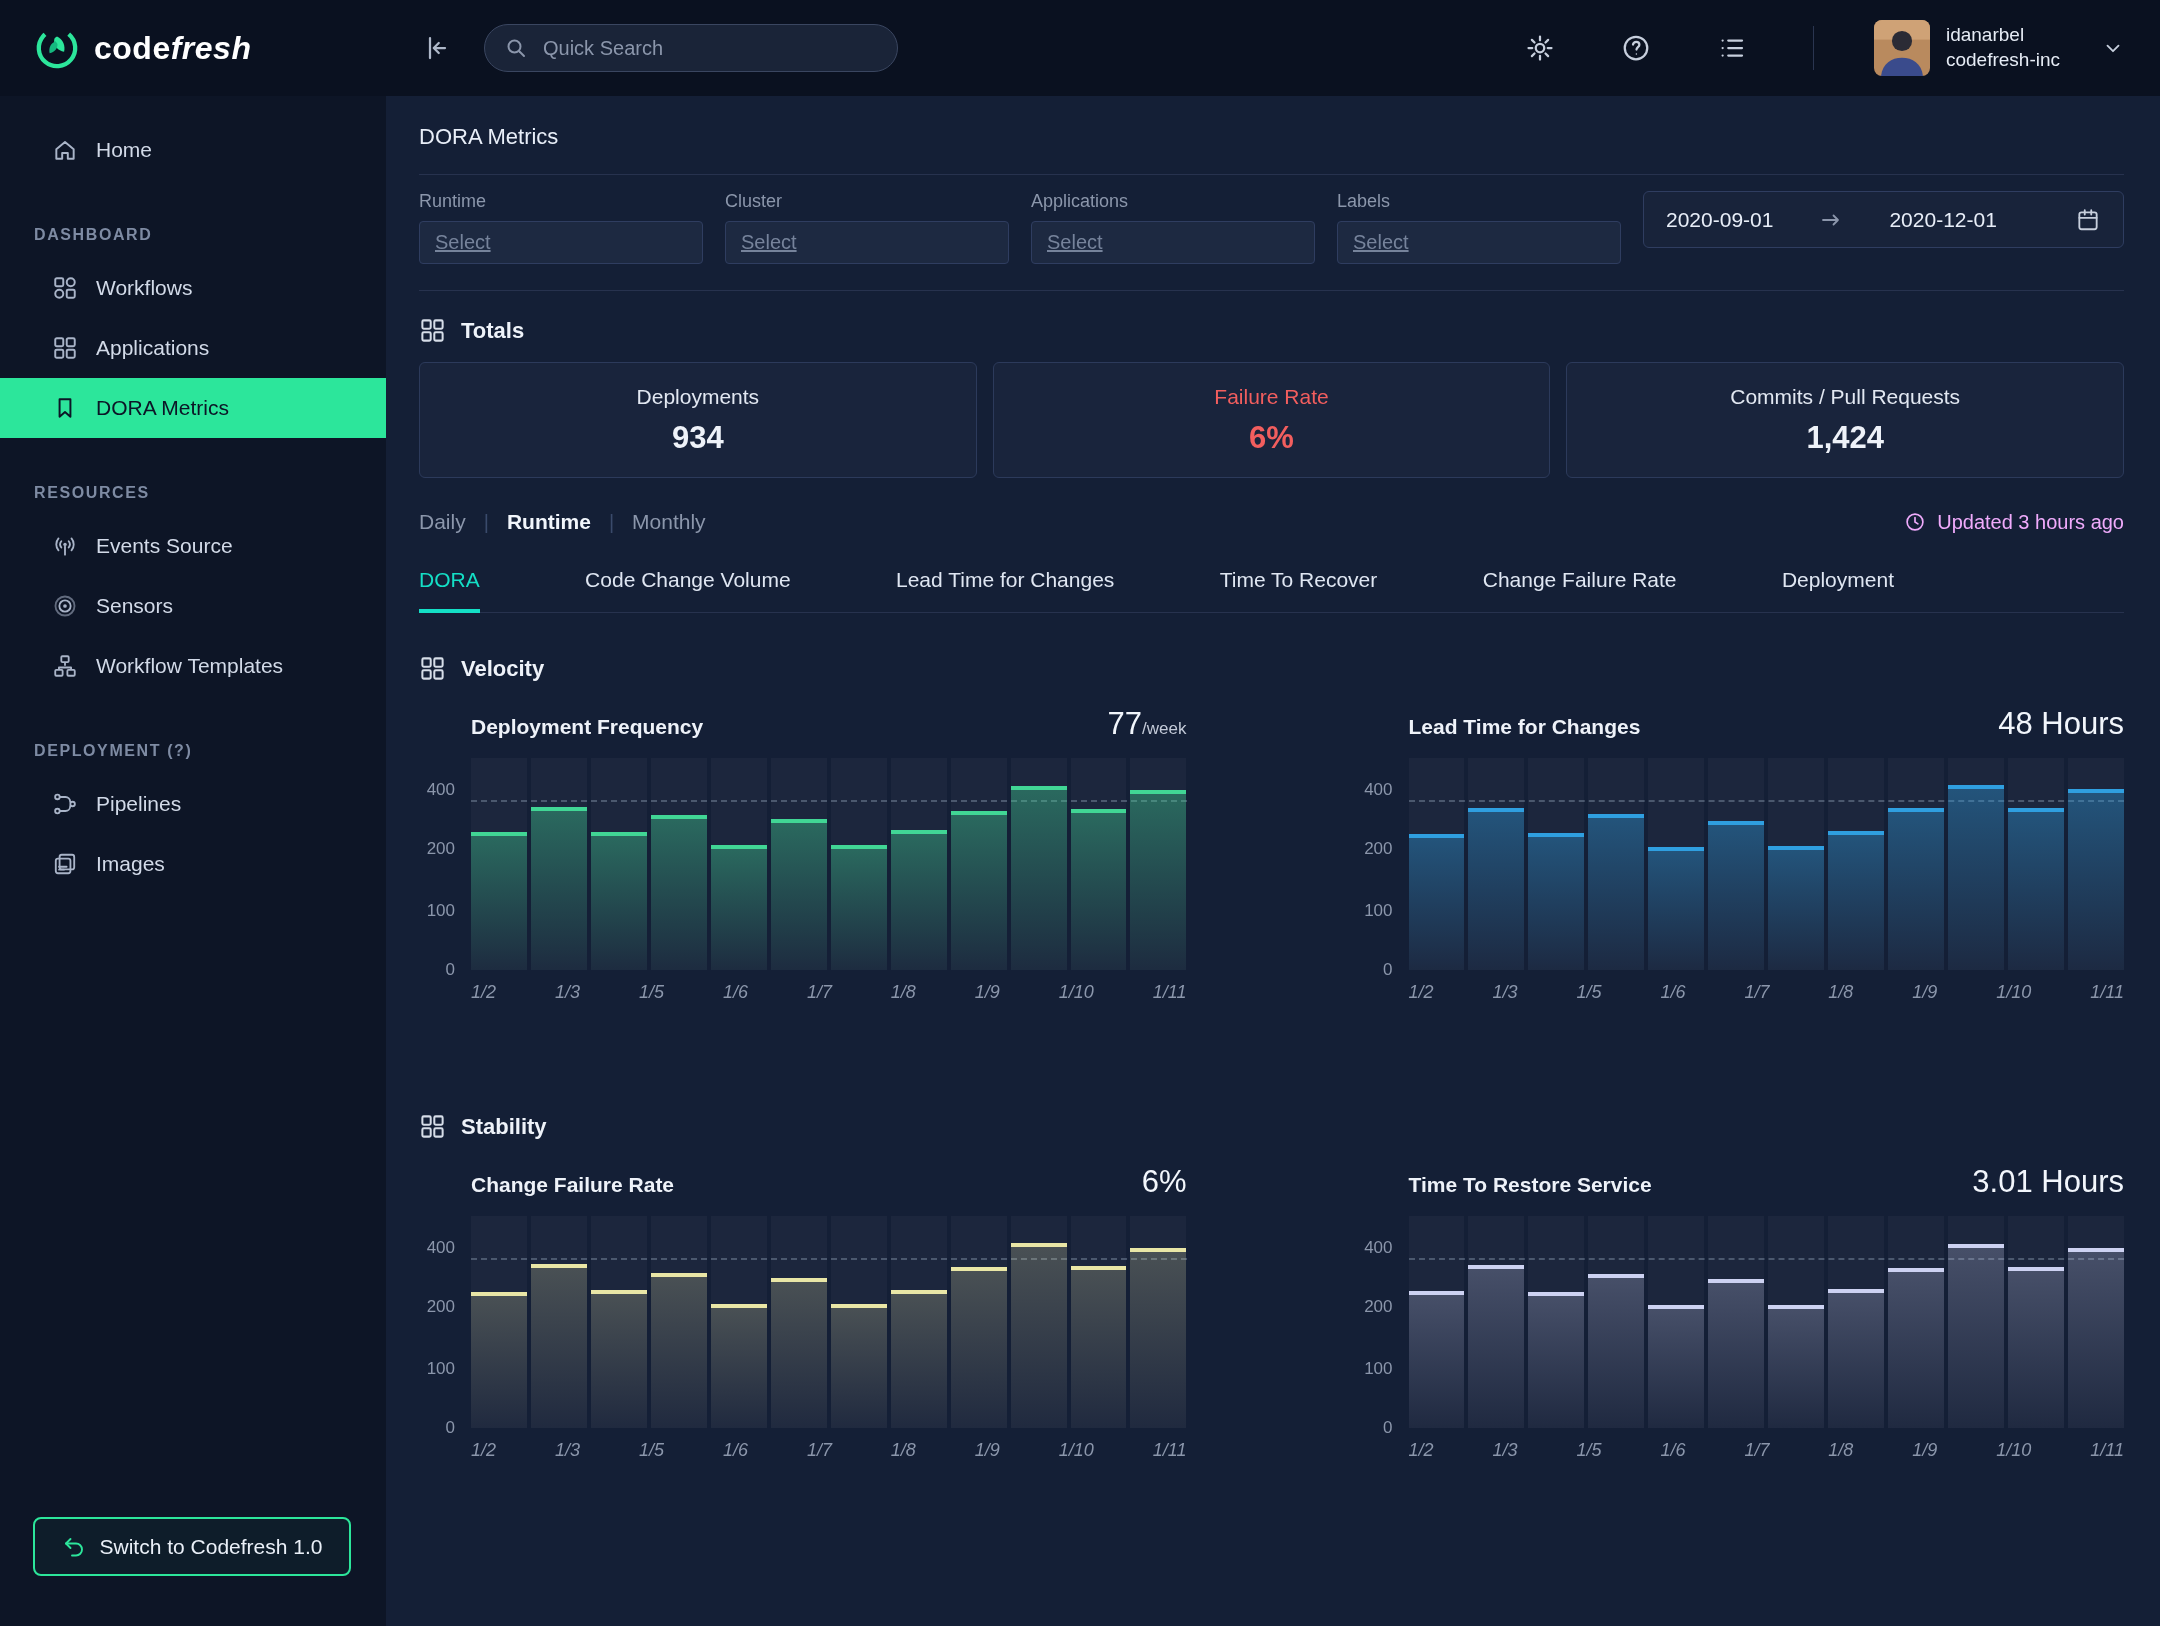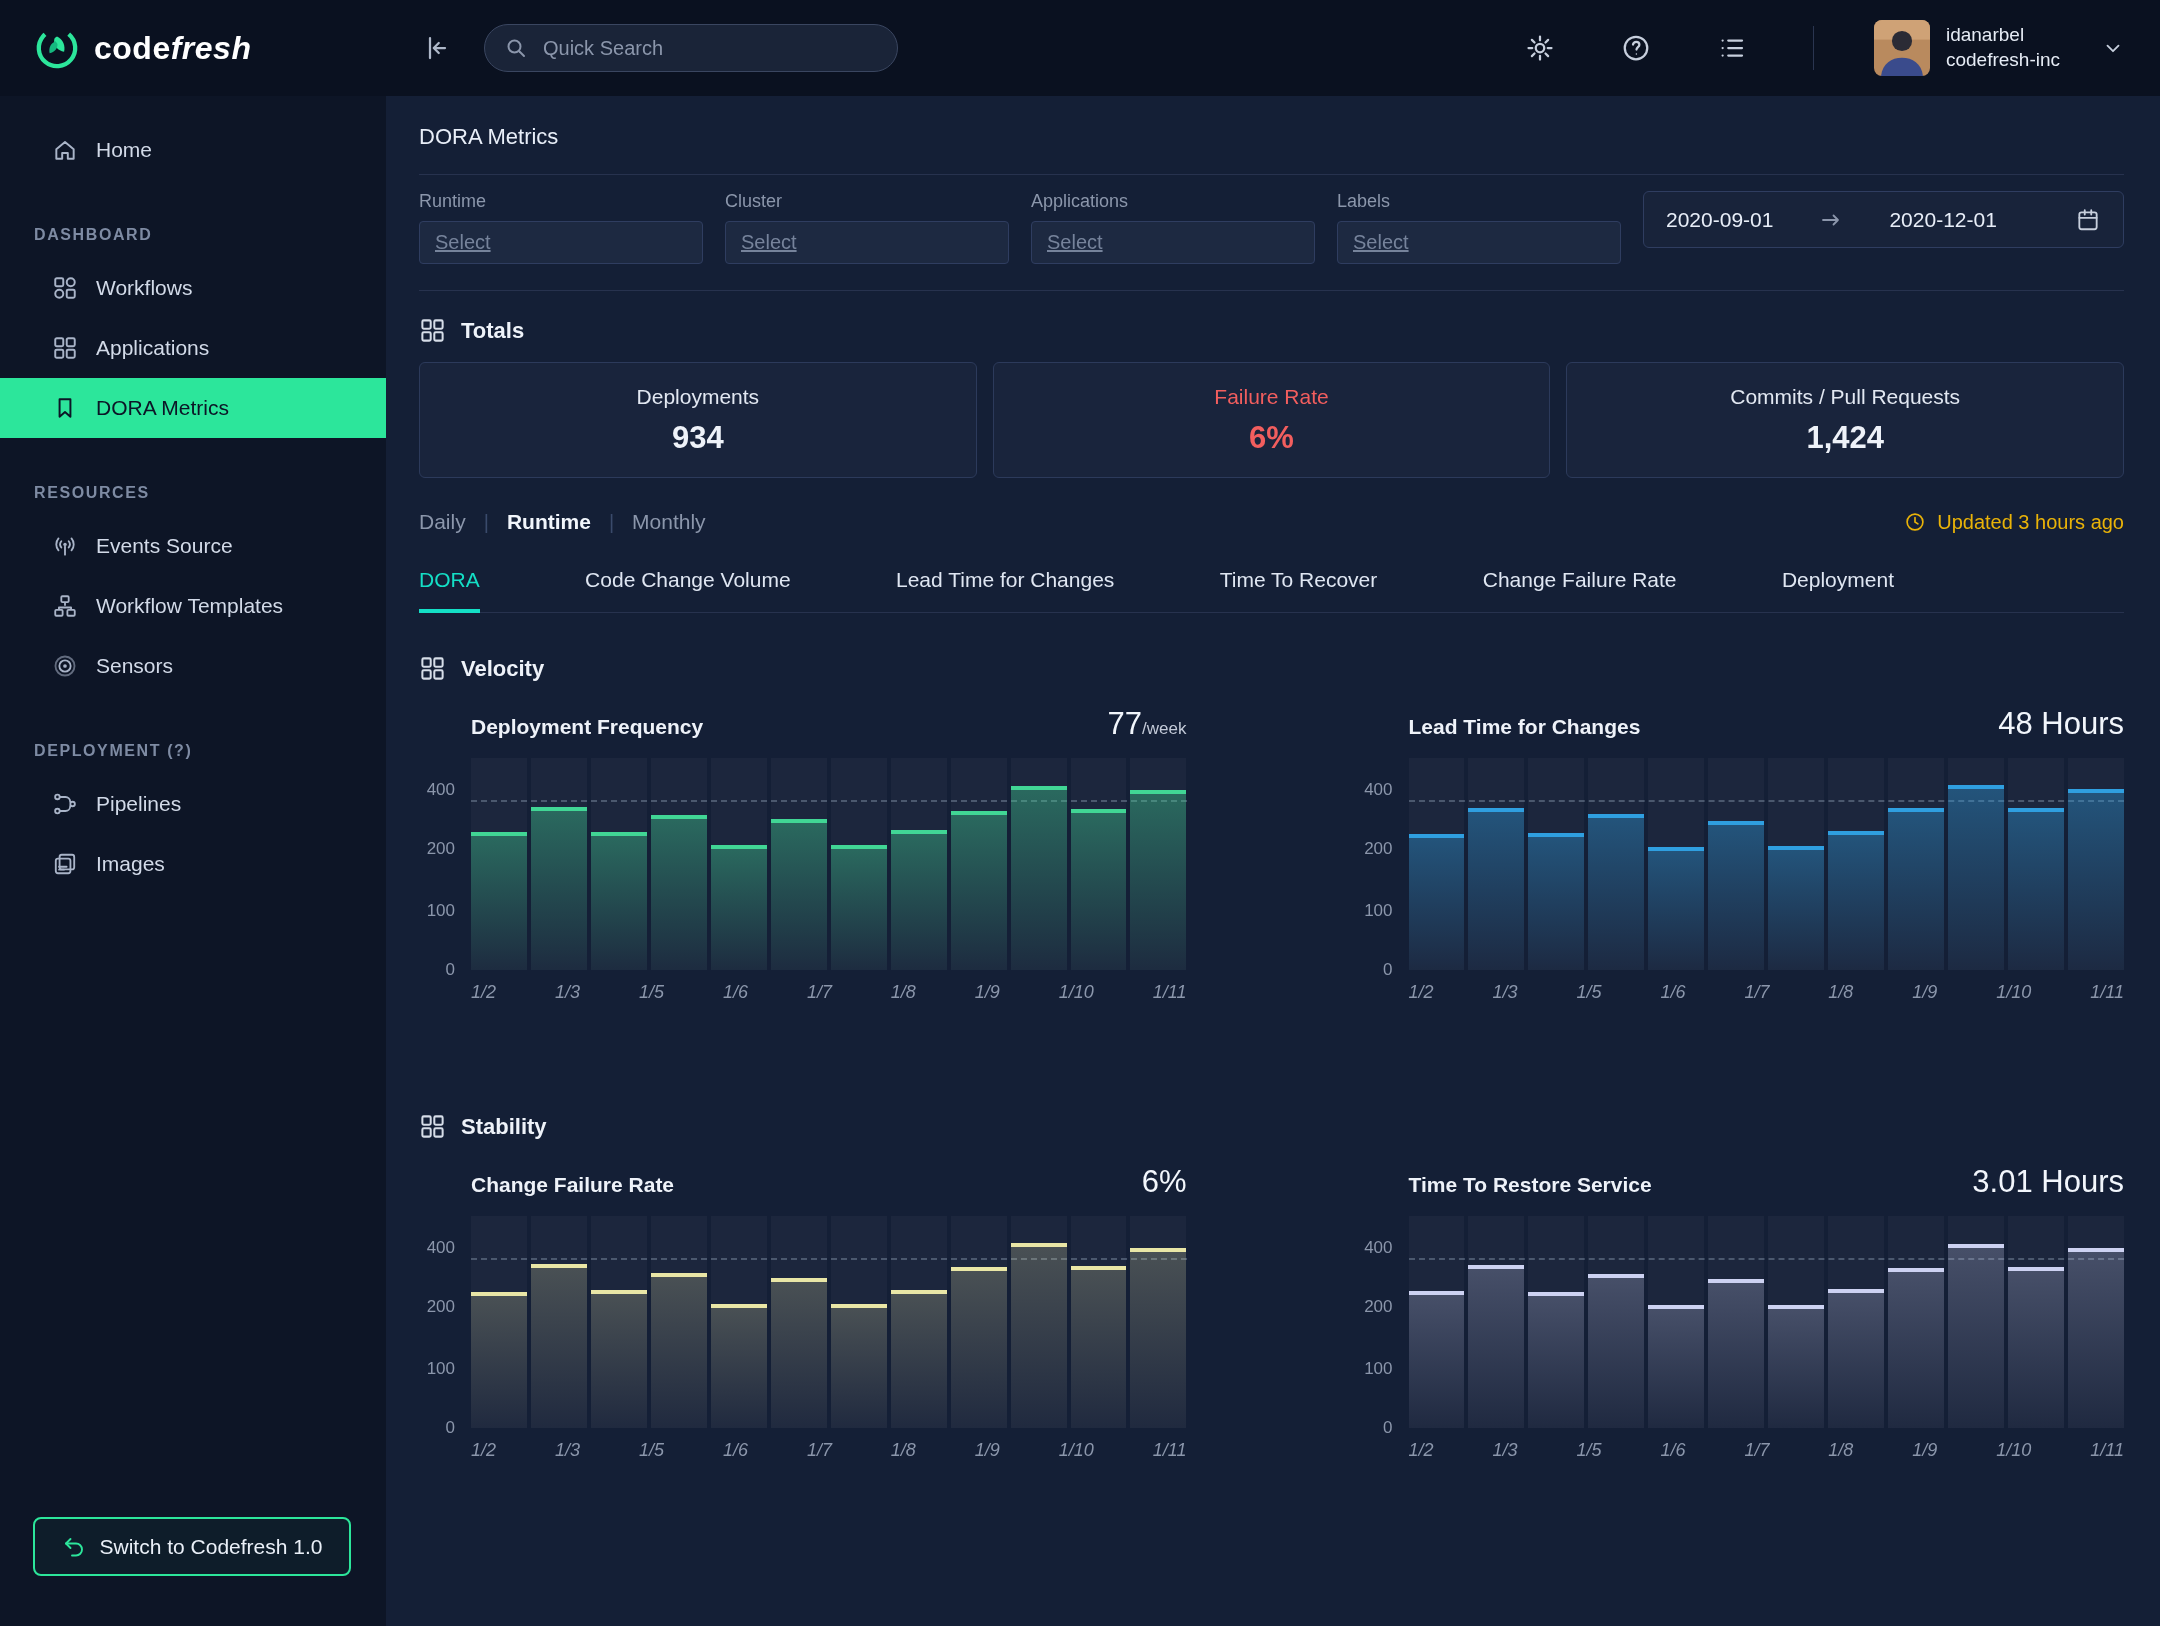--- a/index.html
+++ b/index.html
@@ -74,21 +74,21 @@
     align-items:center; justify-content:center; gap:11px; }
   .card-label { font-size:21px; color:#e2e8f2; }
   .card-value { font-size:31px; font-weight:bold; color:#eef2f9; }
   .card.red .card-label, .card.red .card-value { color:#f25e5e; }
 
   .gran-row { margin-top:32px; display:flex; align-items:center; }
   .gran-opt { font-size:21px; color:#8b96ab; cursor:pointer; }
   .gran-opt.selected { color:#f2f6fc; font-weight:bold; }
   .gran-sep { color:#3a4a6b; margin:0 18px; font-size:20px; }
   .updated { margin-left:auto; display:flex; align-items:center; gap:11px;
-    color:#eab308; font-size:20px; }
+    color:#f0abfc; font-size:20px; }
 
   .tabs { margin-top:34px; display:flex; justify-content:space-between;
     padding-right:230px; border-bottom:1px solid #27324e; }
   .tab { font-size:21px; color:#dfe6f2; padding-bottom:21px; cursor:pointer; margin-bottom:-1px; }
   .tab.active { color:#14dfc6; border-bottom:4px solid #14dfc6; padding-bottom:17px; }
 
   .velocity-head { margin-top:42px; }
   .stability-head { margin-top:110px; }
 
   .charts-row { margin-top:24px; display:flex; gap:170px; }
@@ -220,35 +220,35 @@
 
   <div class="section-title">RESOURCES</div>
   <div class="nav-item">
     <svg width="26" height="26" viewBox="0 0 24 24" fill="none" stroke="currentColor" stroke-width="1.7" stroke-linecap="round">
       <circle cx="12" cy="10.5" r="1.6" fill="currentColor" stroke="none"></circle>
       <path d="M8.6 7.6a4.6 4.6 0 0 0 0 5.8M15.4 7.6a4.6 4.6 0 0 1 0 5.8M6 5a8.4 8.4 0 0 0 0 11M18 5a8.4 8.4 0 0 1 0 11M12 12.5V20"></path>
     </svg>
     <span>Events Source</span>
   </div>
   <div class="nav-item">
+    <svg width="26" height="26" viewBox="0 0 24 24" fill="none" stroke="currentColor" stroke-width="1.7" stroke-linecap="round">
+      <circle cx="12" cy="12" r="1.7" fill="currentColor" stroke="none"></circle>
+      <circle cx="12" cy="12" r="5.2"></circle>
+      <circle cx="12" cy="12" r="8.8" opacity="0.55"></circle>
+    </svg>
+    <span>Sensors</span>
+  </div>
+  <div class="nav-item">
     <svg width="26" height="26" viewBox="0 0 24 24" fill="none" stroke="currentColor" stroke-width="1.7" stroke-linejoin="round">
       <rect x="8.6" y="3" width="6.8" height="5.4" rx="1"></rect>
       <rect x="3" y="15.6" width="6.8" height="5.4" rx="1"></rect>
       <rect x="14.2" y="15.6" width="6.8" height="5.4" rx="1"></rect>
       <path d="M12 8.4v3.4M6.4 15.6v-2.2h11.2v2.2"></path>
     </svg>
     <span>Workflow Templates</span>
-  </div>
-  <div class="nav-item">
-    <svg width="26" height="26" viewBox="0 0 24 24" fill="none" stroke="currentColor" stroke-width="1.7" stroke-linecap="round">
-      <circle cx="12" cy="12" r="1.7" fill="currentColor" stroke="none"></circle>
-      <circle cx="12" cy="12" r="5.2"></circle>
-      <circle cx="12" cy="12" r="8.8" opacity="0.55"></circle>
-    </svg>
-    <span>Sensors</span>
   </div>
 
   <div class="section-title">DEPLOYMENT (?)</div>
   <div class="nav-item">
     <svg width="26" height="26" viewBox="0 0 24 24" fill="none" stroke="currentColor" stroke-width="1.7" stroke-linecap="round">
       <circle cx="5" cy="5.5" r="2.1"></circle>
         <circle cx="5" cy="18.5" r="2.1"></circle>
         <circle cx="19" cy="12" r="2.1"></circle>
       <path d="M7.2 5.5h5.2a4.4 4.4 0 0 1 4.4 4.4M7.2 18.5h5.2a4.4 4.4 0 0 0 4.4-4.4"></path>
     </svg>

